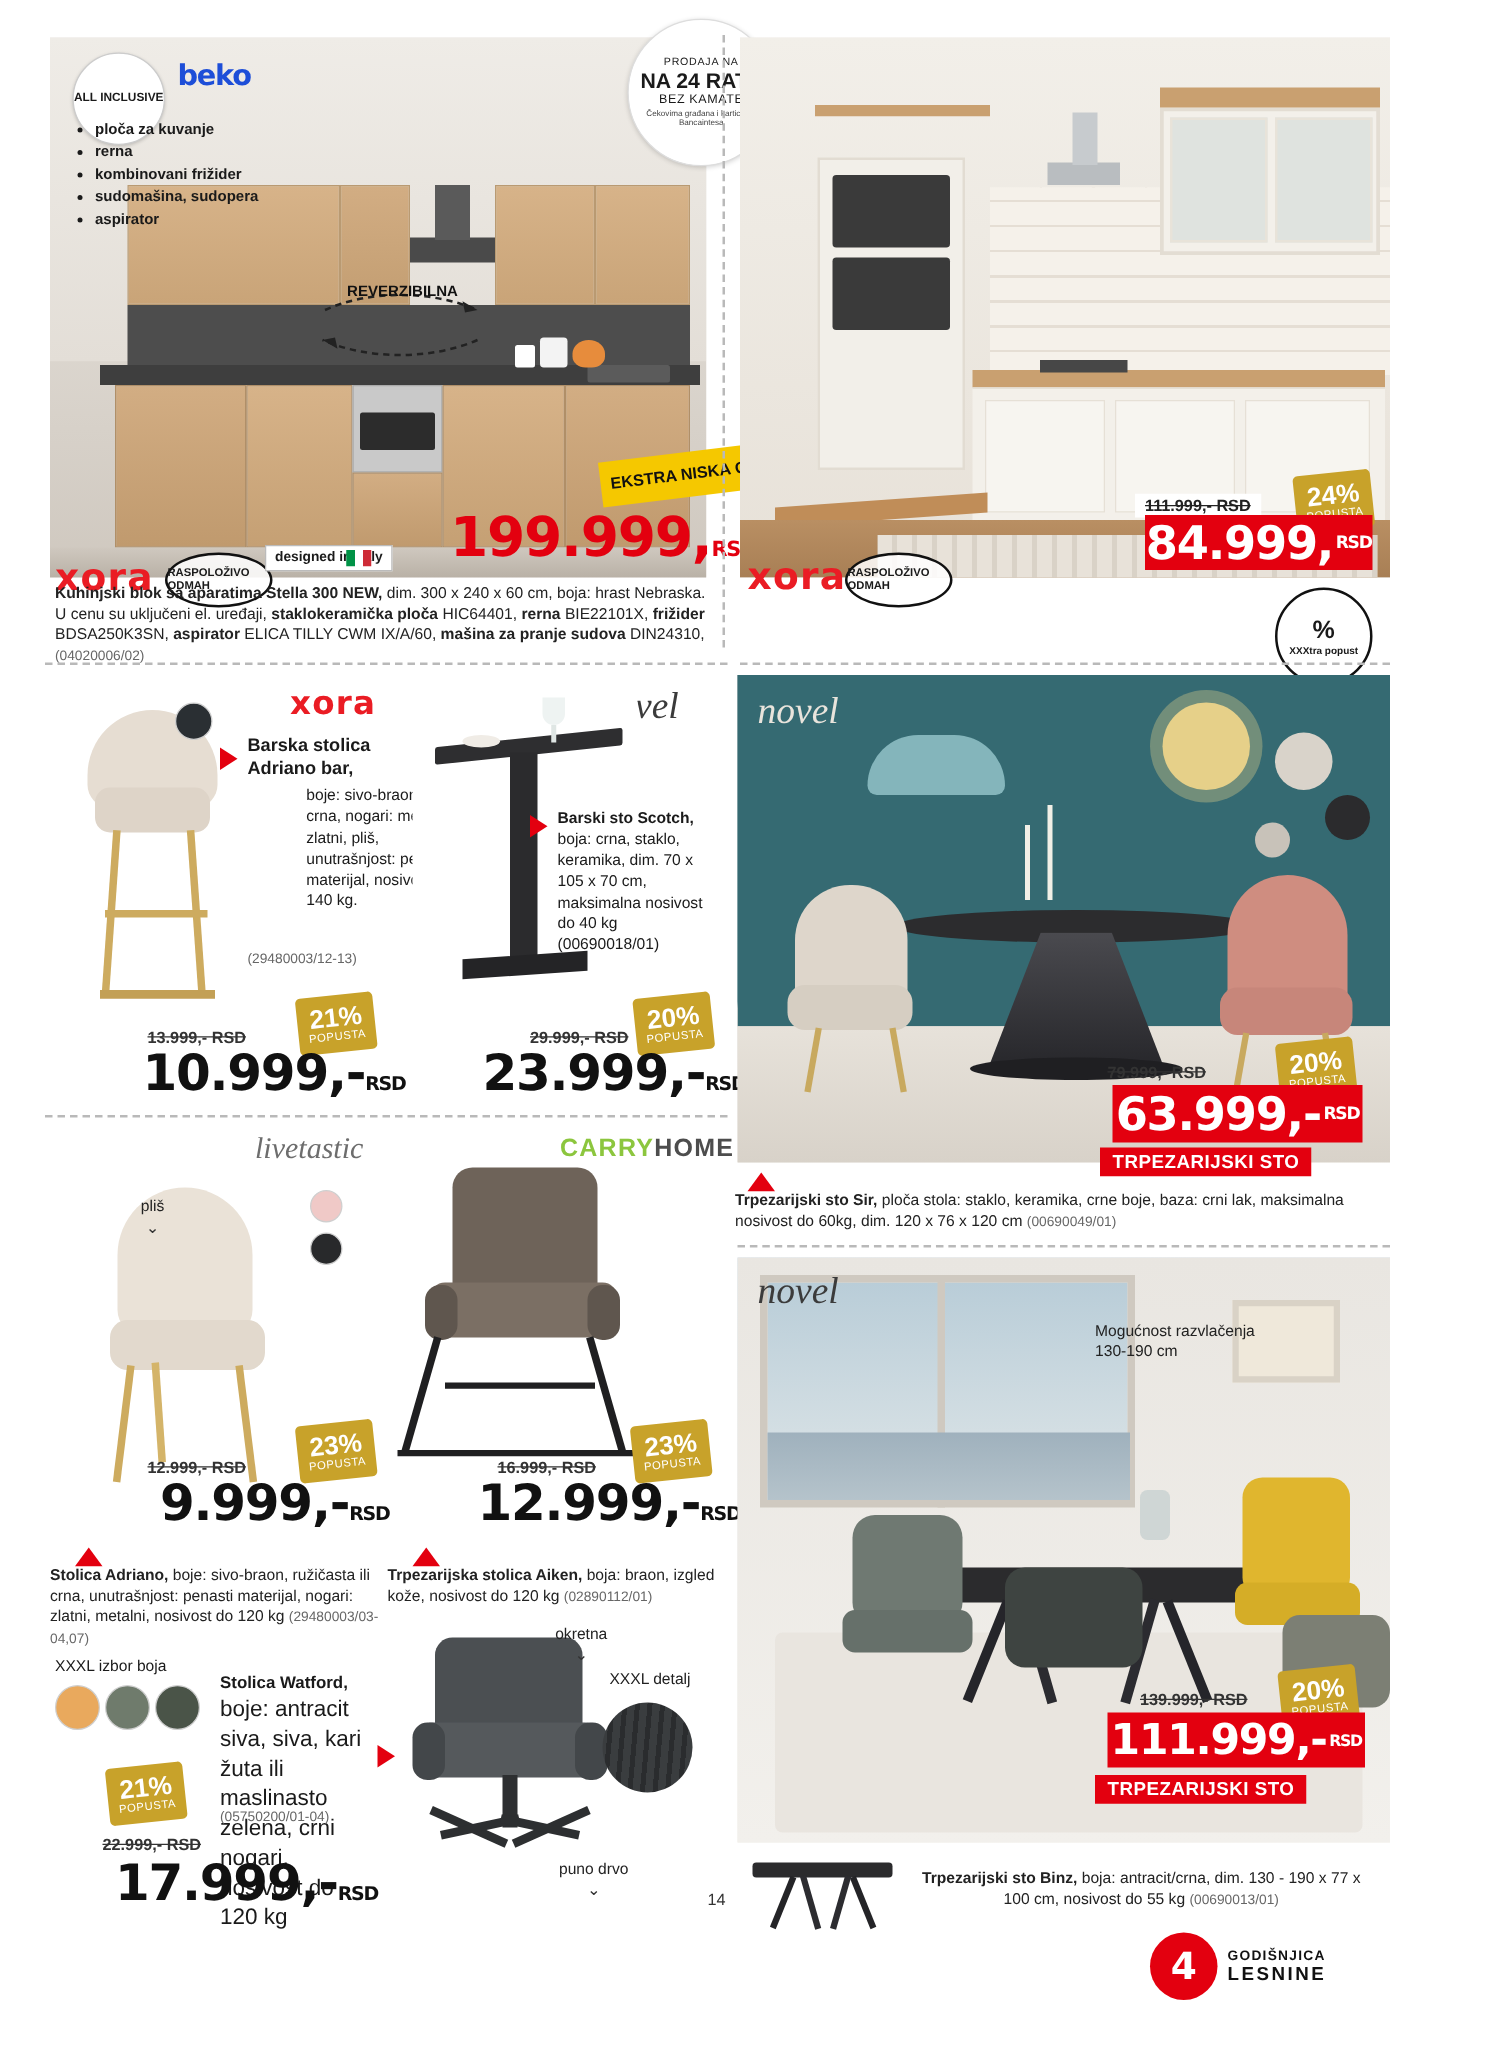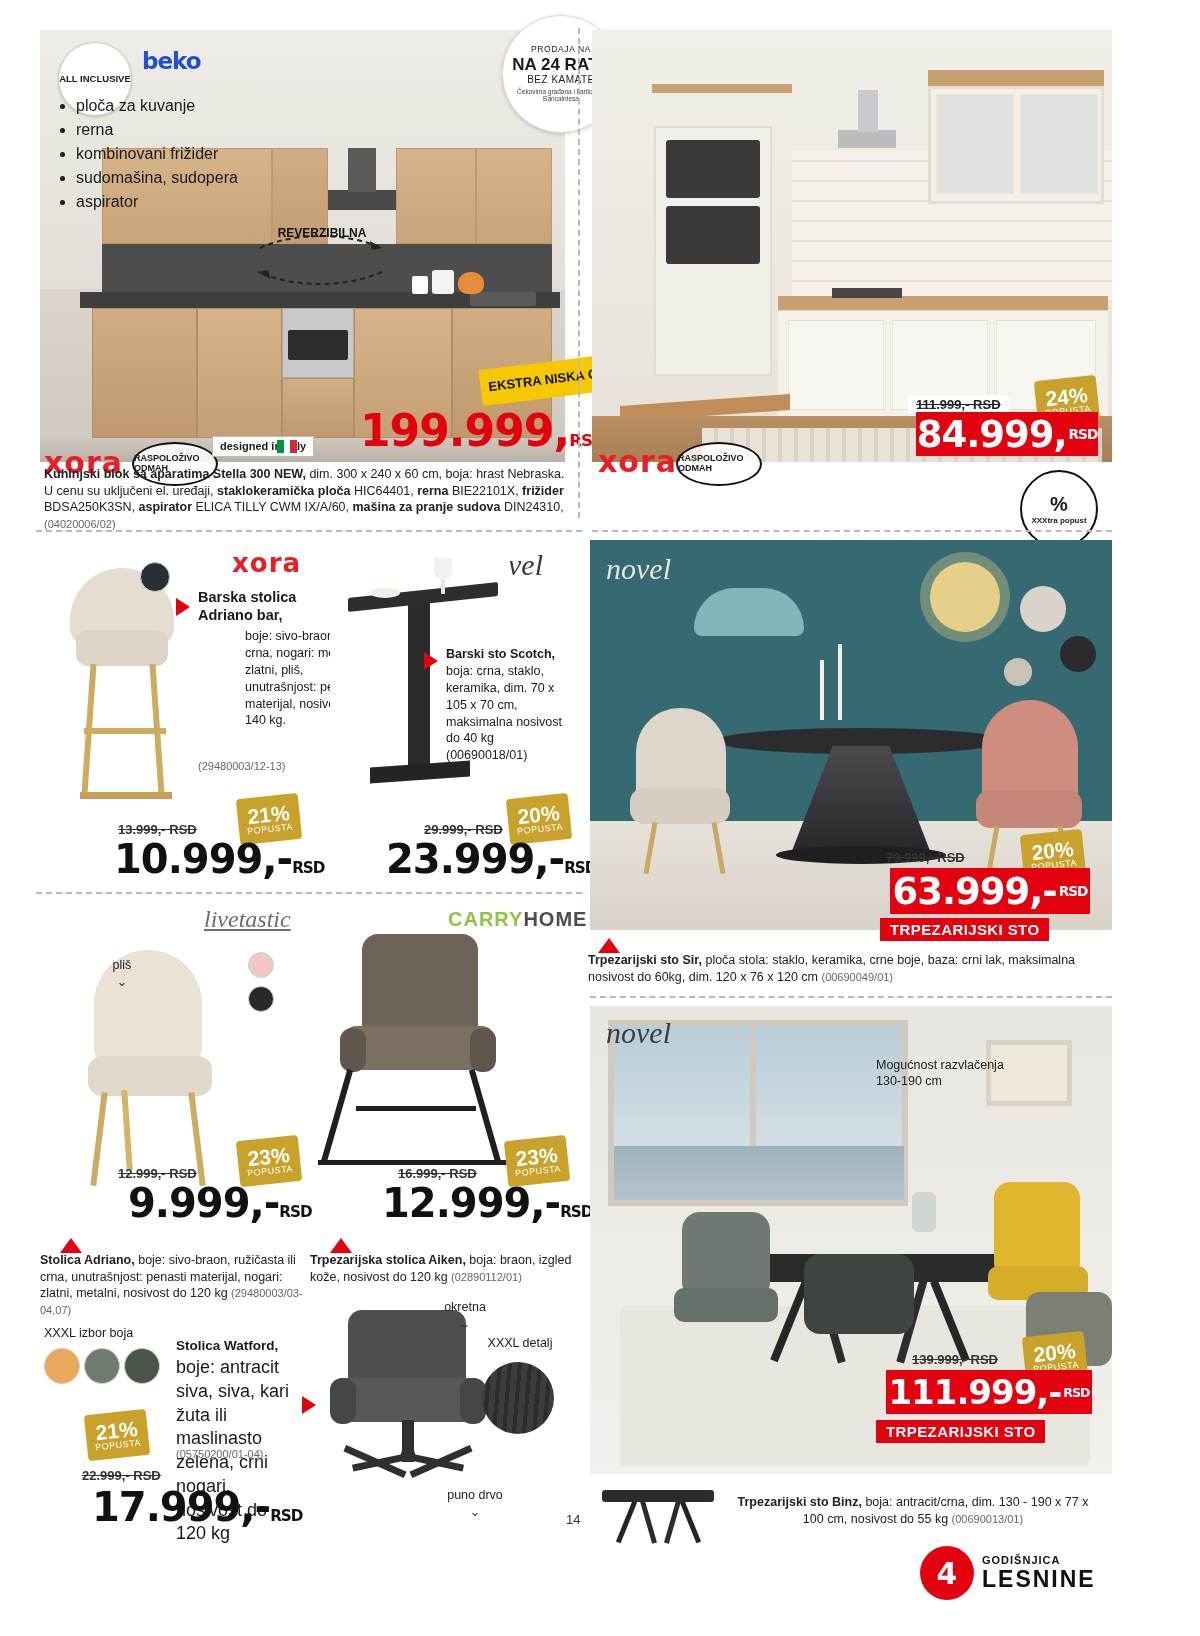--- a/index.html
+++ b/index.html
@@ -81,21 +81,21 @@
   .chev { color:#111; font-size:11px; line-height:.8; }
 
   .allinc {
     width:74px;height:74px;border-radius:50%;background:#fff;border:1px solid #ccc;
     display:flex;flex-direction:column;align-items:center;justify-content:center;
     font-size:9.5px;font-weight:bold;text-align:center;line-height:1.15;
     box-shadow:0 1px 3px rgba(0,0,0,.2);
   }
   .beko { font-family:"DejaVu Sans", sans-serif; font-weight:bold; font-size:23px; color:#1d4ed8; letter-spacing:-1px;}
 
-  .bullets { font-size:16px; line-height:1.5; }
+  .bullets { font-size:12px; line-height:1.5;font-weight:bold; }
 
   .raspolozivo {
     border:2px solid #111; border-radius:50%; width:86px;height:44px;
     display:flex;flex-direction:column;align-items:center;justify-content:center;
     font-size:9px;font-weight:bold;line-height:1.1;background:rgba(255,255,255,.85);
     border-radius:50%/50%;
   }
   .designed {
     background:#fff;border:1px solid #bbb;padding:3px 7px;font-size:11px;font-weight:bold;line-height:1.2;
   }
@@ -116,21 +116,21 @@
 
   .gods {
     display:flex;align-items:center;gap:8px;
   }
   .gods .circ {
     width:54px;height:54px;border-radius:50%;background:#e3000f;color:#fff;
     display:flex;align-items:center;justify-content:center;font-size:30px;font-weight:bold;
     font-family:"DejaVu Sans", sans-serif;
   }
   .gods .t1 { font-size:11px; font-weight:bold; letter-spacing:1px; color:#111;}
-  .gods .t2 { font-size:23px; font-weight:bold; letter-spacing:2px; color:#111;}
+  .gods .t2 { font-size:15px; font-weight:bold; letter-spacing:2px; color:#111;}
 
   
   .kitchen1 { background:linear-gradient(180deg,#e9e6e1 0%,#dfdad3 45%,#cfc8bf 100%); }
   .kitchen2 { background:linear-gradient(180deg,#efece7 0%,#e6e0d8 55%,#d8d0c6 100%); }
   .room1 { background:linear-gradient(160deg,#2f5d63 0%,#3b7078 45%,#d8d2cb 46%,#e6e1da 100%); }
   .room2 { background:linear-gradient(175deg,#cfd8de 0%,#e4e2de 40%,#efece7 100%); }
   .white-bg { background:#ffffff; }
 </style>
 </head>
 <body>
@@ -332,21 +332,21 @@
   <div class="abs disc" style="left:508px; top:796px;">
     <span class="p">20%</span>
     <span class="t">POPUSTA</span>
   </div>
   <div class="abs price-big" style="left:386px; top:836px; font-size:40px;">
     <span>23.999,-</span><span class="cur">RSD</span>
   </div>
 
   <div class="dashed-h" style="left:36px; top:892px; width:546px;"></div>
 
-  <div class="abs livetastic" style="left:204px; top:906px;text-decoration:underline;">livetastic</div>
+  <div class="abs livetastic" style="left:204px; top:906px;">livetastic</div>
 
   <div class="photo white-bg" style="left:66px; top:940px; width:180px; height:260px;">
     <div class="abs" style="left:28px;top:10px;width:108px;height:118px;background:#eae2d7;border-radius:54px 54px 20px 20px;"></div>
     <div class="abs" style="left:22px;top:116px;width:124px;height:40px;background:#e2d9cd;border-radius:14px;"></div>
     <div class="abs" style="left:30px;top:152px;width:6px;height:94px;background:#cdab5f;transform:rotate(7deg);"></div>
     <div class="abs" style="left:128px;top:152px;width:6px;height:94px;background:#cdab5f;transform:rotate(-7deg);"></div>
     <div class="abs" style="left:58px;top:150px;width:6px;height:80px;background:#d4b469;transform:rotate(-4deg);"></div>
   </div>
   <div class="abs anno" style="left:92px; top:958px; width:60px;">
     <span>pliš</span>

